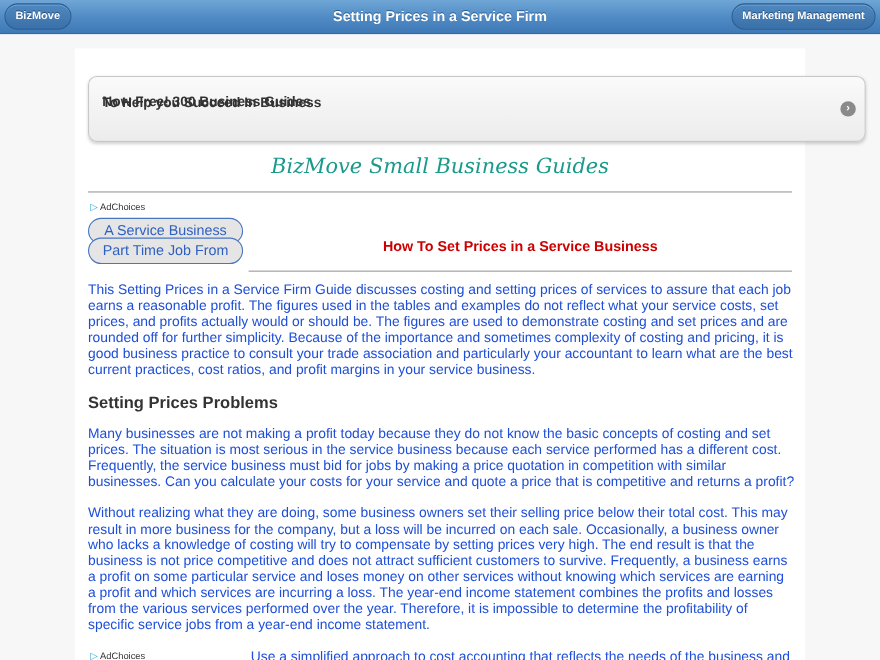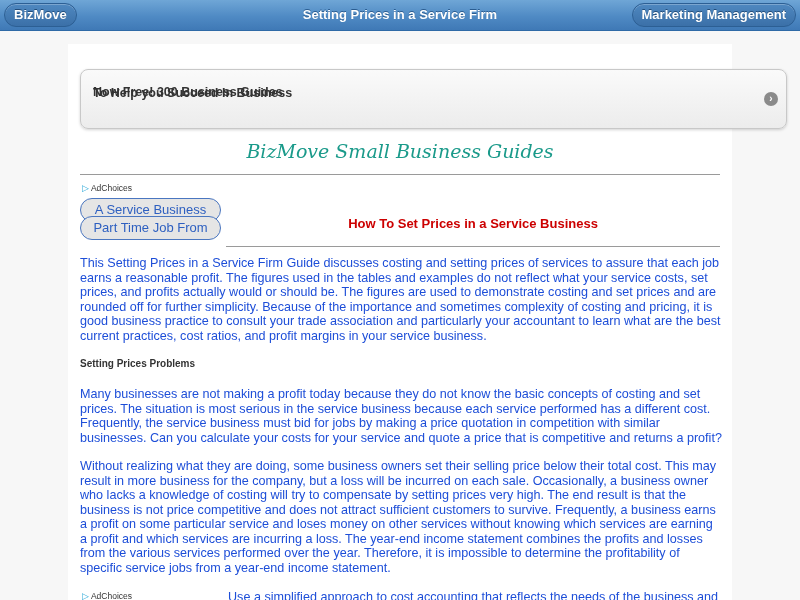--- a/index.html
+++ b/index.html
@@ -13,21 +13,21 @@
     }
     .header-title {
       position: absolute; left: 0; right: 0; top: 7px; text-align: center;
       color: #fff; font-weight: bold; font-size: 13px;
       text-shadow: 0 -1px 0 #2a5c90;
     }
     .hbtn {
       position: absolute; top: 3px; height: 24px; padding: 0 9px;
       border-radius: 12px; border: 1px solid #2c5f94;
       background: linear-gradient(#4f88c0, #3b70a8);
-      color: #fff; font-weight: bold; font-size: 13px; line-height: 22px;
+      color: #fff; font-weight: bold; font-size: 10px; line-height: 22px;
       box-shadow: inset 0 1px 0 rgba(255,255,255,0.25);
       text-shadow: 0 -1px 0 #234d7a; cursor: pointer;
     }
     .hbtn-left { left: 4px; }
     .hbtn-right { right: 4px; }
 
     .panel {
       position: absolute; left: 68px; top: 44px; width: 664px; height: 560px;
       background: #ffffff;
     }
@@ -71,21 +71,21 @@
 
     .red-title {
       position: absolute; left: 158px; width: 494px; top: 172px; text-align: center;
       font-size: 13px; font-weight: bold; color: #cc0000;
     }
 
     .body-text {
       position: absolute; left: 12px; width: 642px; font-size: 12.6px; line-height: 14.5px; color: #1d4ed8;
     }
     .p1 { top: 212px; }
-    .sub { position: absolute; left: 12px; top: 314px; font-size: 10px; font-weight: bold; color: #333; }
+    .sub { position: absolute; left: 12px; top: 314px; font-size: 15px; font-weight: bold; color: #333; }
     .p2 { top: 343px; }
     .p3 { top: 415px; }
     .p4 { left: 160px; width: 500px; top: 546px; }
   </style>
 </head>
 <body>
 
 <div class="header">
   <div class="hbtn hbtn-left">BizMove</div>
   <div class="header-title">Setting Prices in a Service Firm</div>

